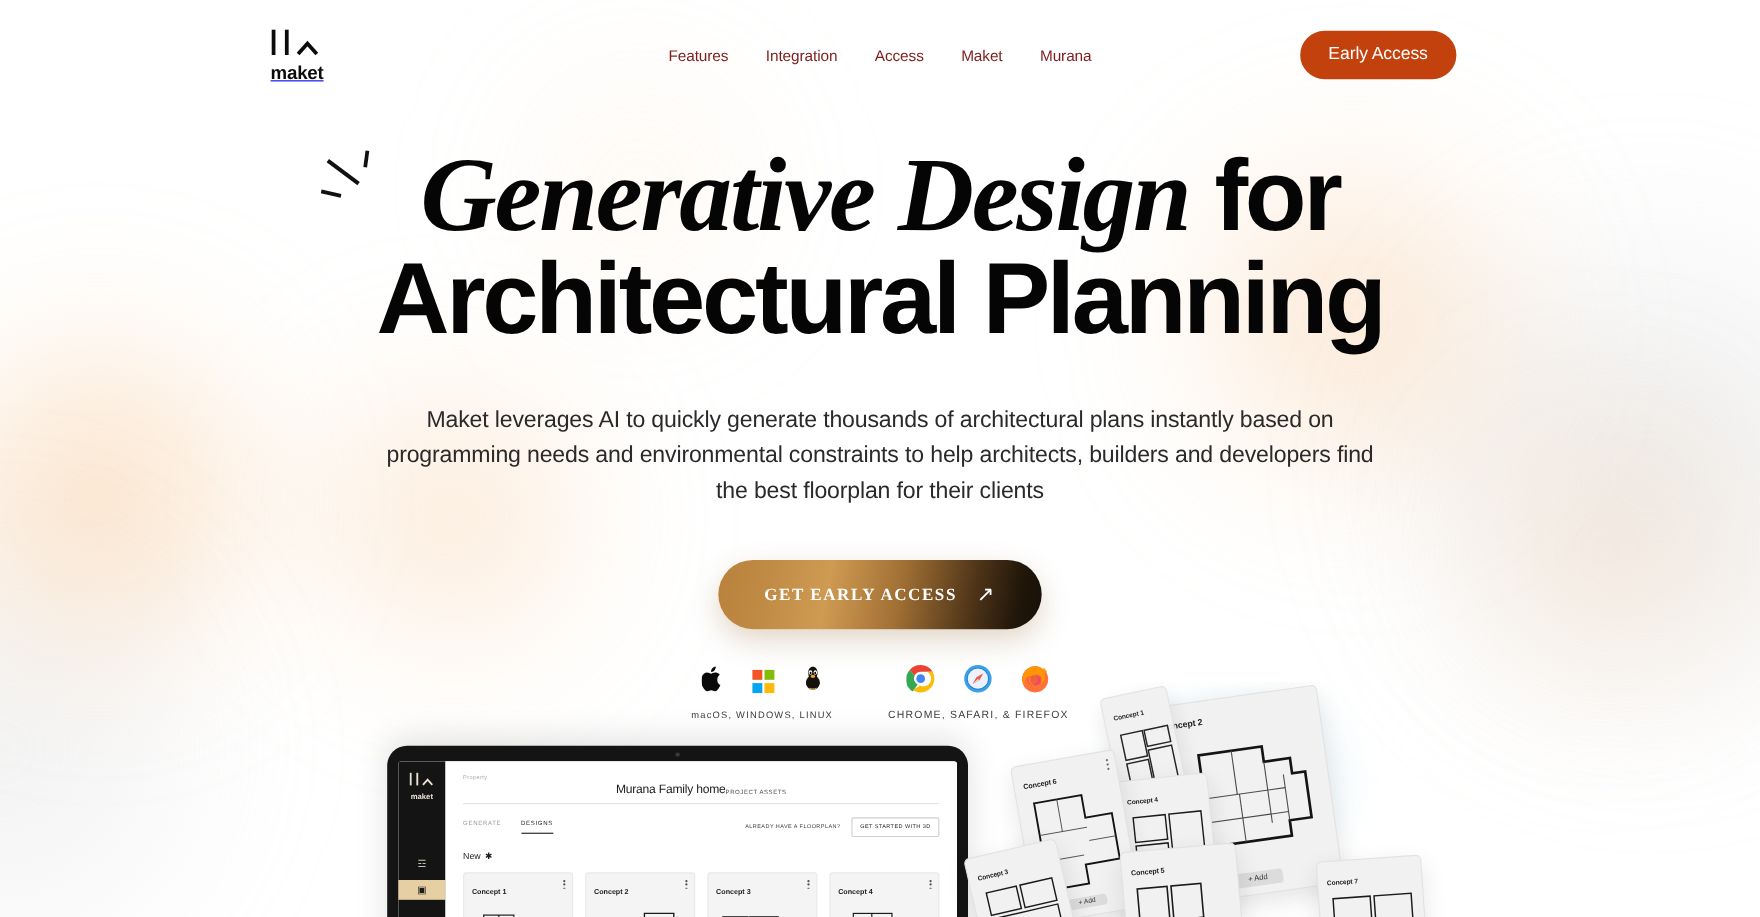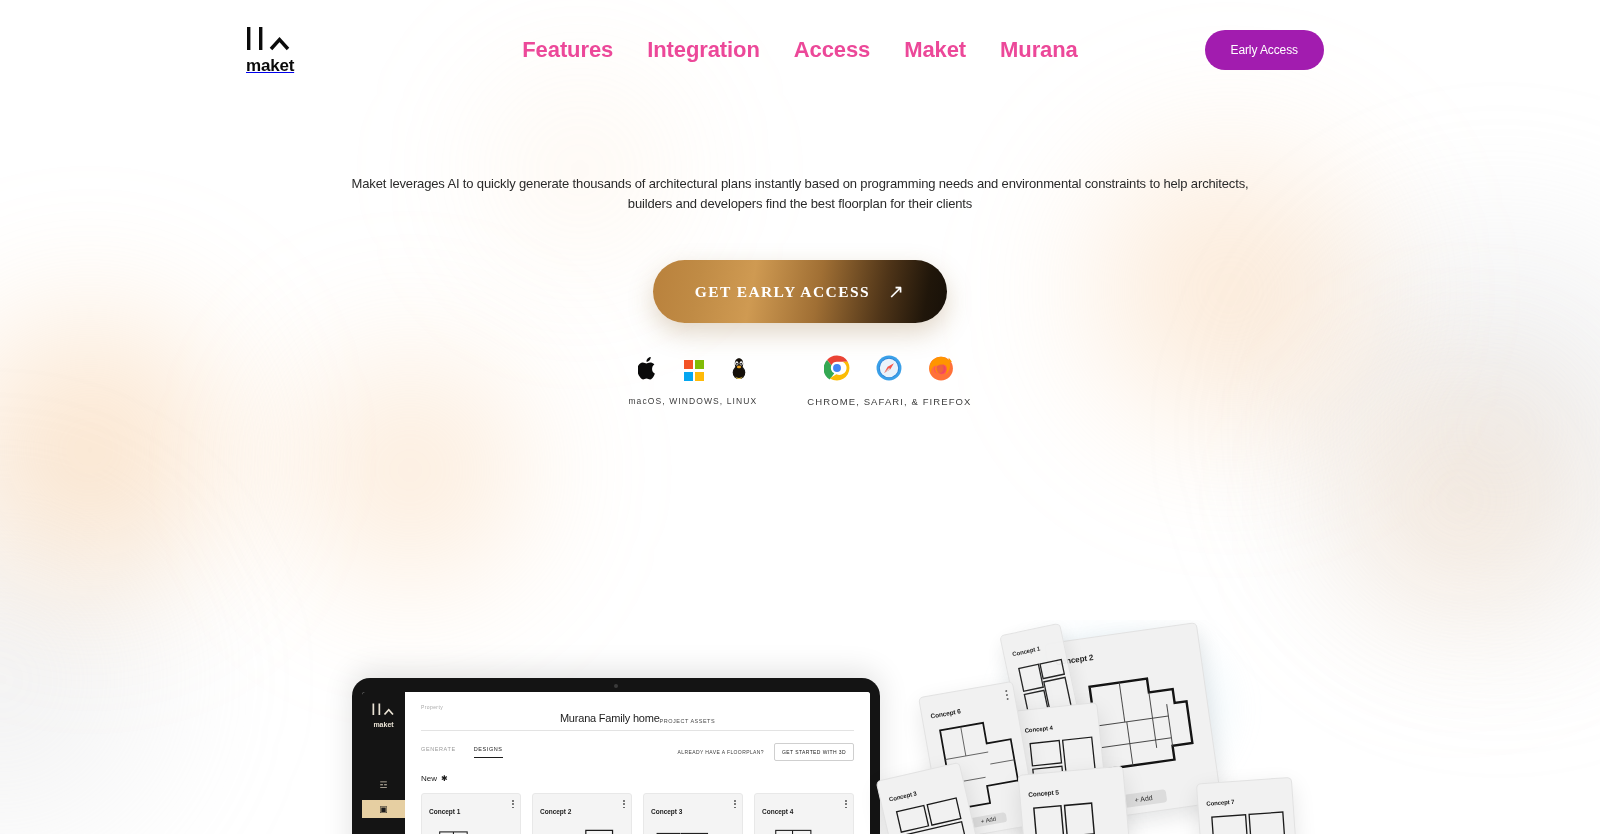--- a/index.html
+++ b/index.html
@@ -70,35 +70,35 @@
 
   nav.main-nav {
     position: absolute;
     left: 50%;
     transform: translateX(-50%);
     display: flex;
     gap: 34px;
     align-items: center;
   }
   nav.main-nav a {
-    font-size: 22px;
-    color: #ec4899;
+    font-size: 14px;
+    color: #7f1d1d;
     text-decoration: none;
     letter-spacing: -0.1px;
-    font-weight: 700;
+    font-weight: 400;
     white-space: nowrap;
   }
 
   .header-right { margin-left: auto; display: flex; align-items: center; }
   .btn-early-access {
-    background: #a21caf;
+    background: #c2410c;
     color: #ffffff;
     border: none;
     border-radius: 999px;
-    font-size: 12px;
+    font-size: 16px;
     letter-spacing: -0.1px;
     padding: 14px 26px;
     cursor: pointer;
     font-family: inherit;
     line-height: 1;
     margin-right: 228px;
   }
 
   
   .hero {
@@ -131,21 +131,21 @@
     font-family: "Liberation Serif", "DejaVu Serif", serif;
     font-style: italic;
     font-weight: 700;
     letter-spacing: -2px;
     font-size: 96px;
   }
 
   p.subhead {
     margin: 46px auto 0;
     max-width: 930px;
-    font-size: 13px;
+    font-size: 21px;
     line-height: 1.55;
     color: #2a2a2a;
     letter-spacing: -0.15px;
   }
 
   .cta-wrap { margin-top: 46px; }
   .btn-cta {
     display: inline-flex;
     align-items: center;
     gap: 18px;
@@ -324,20 +324,34 @@
       <a href="#">Murana</a>
     </nav>
 
     <div class="header-right">
       <button class="btn-early-access">Early Access</button>
     </div>
   </header>
 
   <section class="hero">
 
+    <div class="headline-wrap">
+      <span class="sparkle">
+        <svg width="54" height="50" viewBox="0 0 54 50" xmlns="http://www.w3.org/2000/svg">
+          <line x1="44" y1="3" x2="42" y2="18" stroke="#111" stroke-width="3.4" stroke-linecap="butt"></line>
+          <line x1="8" y1="12" x2="36" y2="33" stroke="#111" stroke-width="3.6" stroke-linecap="butt"></line>
+          <line x1="2" y1="40" x2="20" y2="44" stroke="#111" stroke-width="3.4" stroke-linecap="butt"></line>
+        </svg>
+      </span>
+
+      <h1 class="headline">
+        <span class="serif-italic">Generative Design</span><span> for</span><br>
+        <span>Architectural Planning</span>
+      </h1>
+    </div>
 
     <p class="subhead">Maket leverages AI to quickly generate thousands of architectural plans instantly based on programming needs and environmental constraints to help architects, builders and developers find the best floorplan for their clients</p>
 
     <div class="cta-wrap">
       <button class="btn-cta">
         <span>GET EARLY ACCESS</span>
         <span class="arrow">↗</span>
       </button>
     </div>
 

